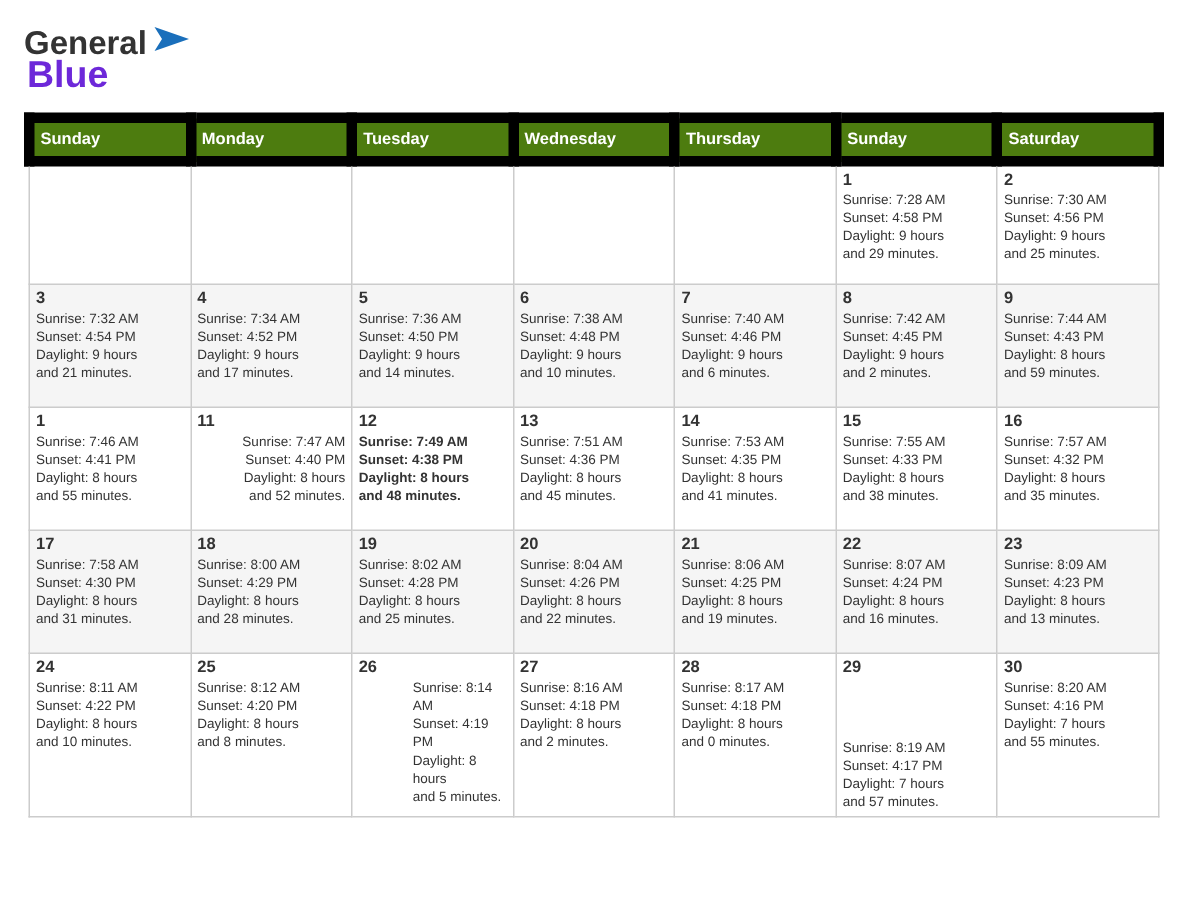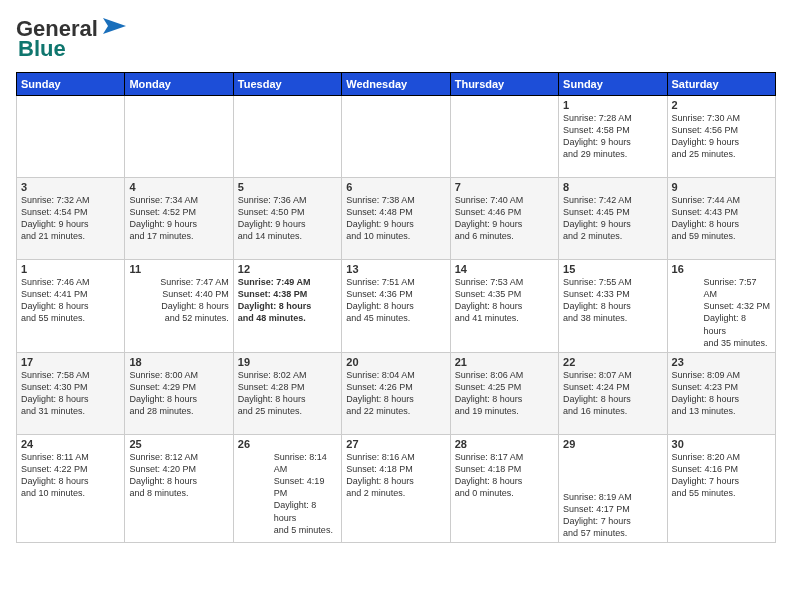--- a/index.html
+++ b/index.html
@@ -38,27 +38,27 @@
     .subtitle {
       font-size: 16px;
       color: #555;
     }
     table {
       width: 100%;
       border-collapse: collapse;
       table-layout: fixed;
     }
     thead th {
-      background: #1d4ed8;
+      background: #4d7c0f;
       color: #fff;
       font-size: 11px;
       font-weight: bold;
       padding: 5px 4px;
       text-align: left;
-      border: 1px solid #000000;
+      border: 7px solid #000000;
     }
     tbody td {
       border: 1px solid #ccc;
       vertical-align: top;
       padding: 3px 4px;
       font-size: 9.5px;
       color: #333;
       height: 82px;
       background: #fff;
     }
@@ -85,21 +85,21 @@
 
 <div class="page">
   <div class="header-area">
     <div class="logo">
       <div style="display:flex;align-items:flex-start;">
         <span style="font-size:22px;font-weight:bold;color:#333;">General</span>
         <svg width="30" height="20" viewBox="0 0 30 20">
           <polygon points="5,2 28,10 5,18 10,10" fill="#1a6fbb"></polygon>
         </svg>
       </div>
-      <span style="font-size:22px;font-weight:bold;color:#0f766e;margin-top:-6px;margin-left:2px;">Blue</span>
+      <span style="font-size:25px;font-weight:bold;color:#6d28d9;margin-top:-6px;margin-left:2px;">Blue</span>
     </div>
     <div class="title-area">
       <div class="month-title"></div>
       <div class="subtitle"></div>
     </div>
   </div>
 
   <table>
     <thead>
       <tr id="header-row">
@@ -223,21 +223,21 @@
           </td>
           <td>
             <span class="day-num">15</span>
             <div class="day-info" style="white-space: pre-line;">Sunrise: 7:55 AM
 Sunset: 4:33 PM
 Daylight: 8 hours
 and 38 minutes.</div>
           </td>
           <td>
             <span class="day-num">16</span>
-            <div class="day-info" style="white-space: pre-line; margin-left: 32px;">Sunrise: 7:57 AM
+            <div class="day-info" style="white-space: pre-line;">Sunrise: 7:57 AM
 Sunset: 4:32 PM
 Daylight: 8 hours
 and 35 minutes.</div>
           </td>
         </tr>
         <tr>
           <td>
             <span class="day-num">17</span>
             <div class="day-info" style="white-space: pre-line;">Sunrise: 7:58 AM
 Sunset: 4:30 PM

